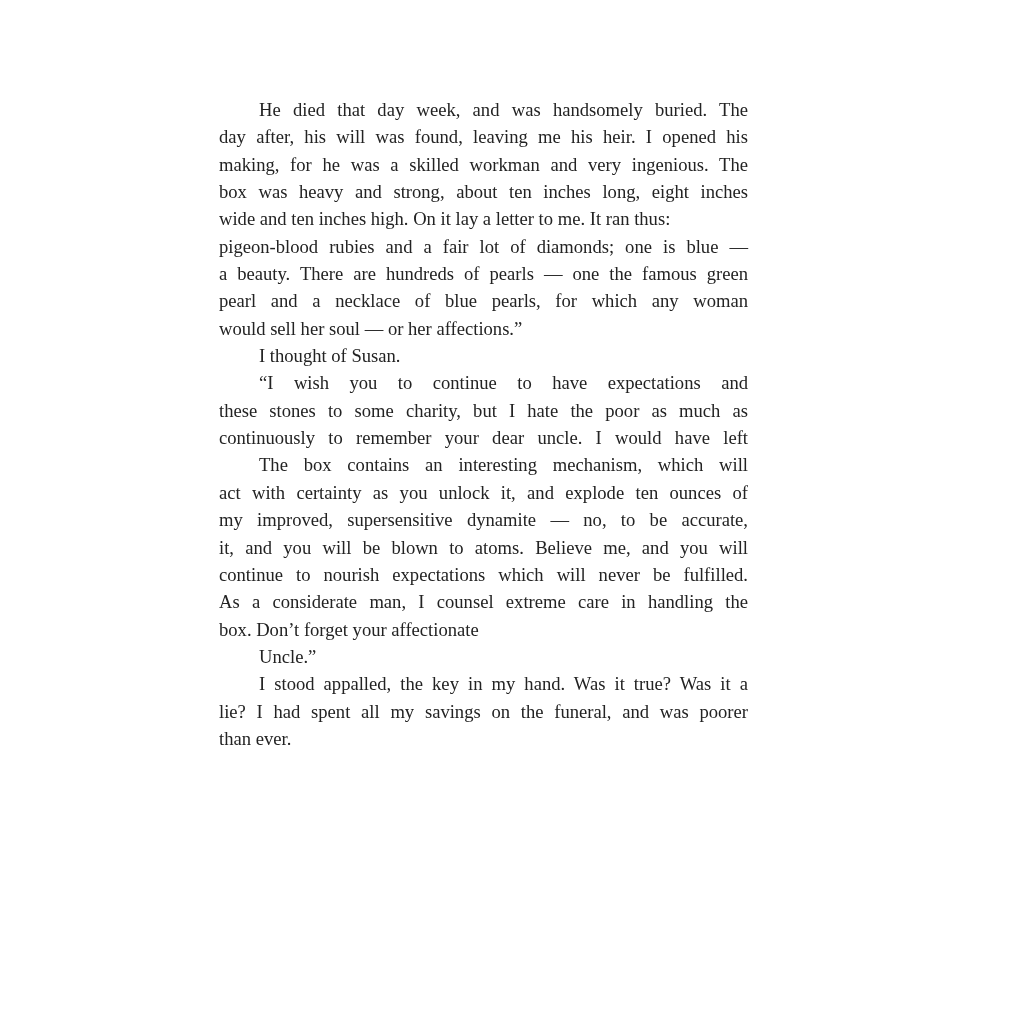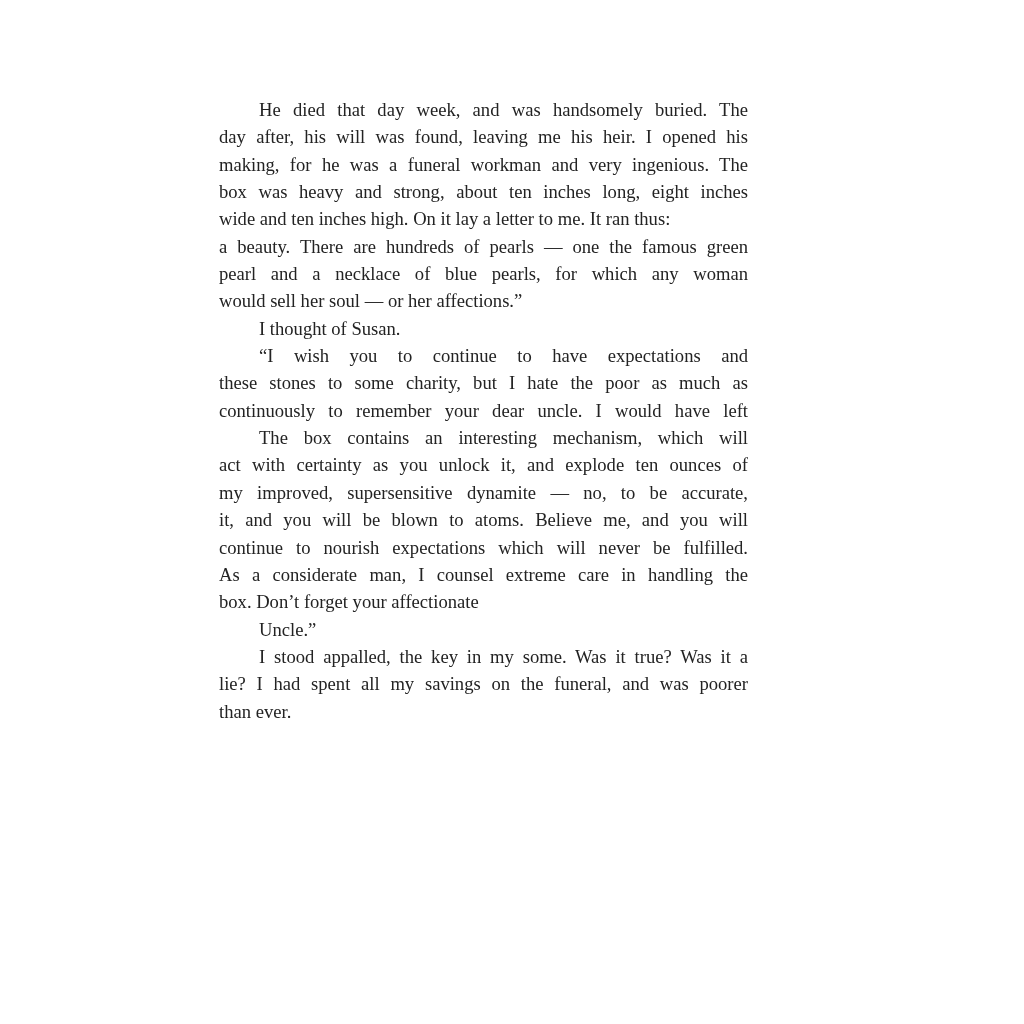--- a/index.html
+++ b/index.html
@@ -48,25 +48,26 @@
   }
 </style>
 </head>
 <body>
 
 <div class="book-page">
   <div class="text-block" id="text-block">
       <div class="paragraph">
         <div class="text-line first-line">He died that day week, and was handsomely buried. The</div>
         <div class="text-line">day after, his will was found, leaving me his heir. I opened his</div>
-        <div class="text-line">making, for he was a funeral workman and very ingenious. The</div>
+        <div class="text-line">making, for he was a skilled workman and very ingenious. The</div>
         <div class="text-line">box was heavy and strong, about ten inches long, eight inches</div>
         <div class="text-line last-line">wide and ten inches high. On it lay a letter to me. It ran thus:</div>
       </div>
       <div class="paragraph">
+        <div class="text-line">pigeon-blood rubies and a fair lot of diamonds; one is blue —</div>
         <div class="text-line">a beauty. There are hundreds of pearls — one the famous green</div>
         <div class="text-line">pearl and a necklace of blue pearls, for which any woman</div>
         <div class="text-line last-line">would sell her soul — or her affections.”</div>
       </div>
       <div class="paragraph">
         <div class="text-line first-line last-line">I thought of Susan.</div>
       </div>
       <div class="paragraph">
         <div class="text-line first-line">“I wish you to continue to have expectations and</div>
         <div class="text-line">these stones to some charity, but I hate the poor as much as</div>
@@ -78,19 +79,19 @@
         <div class="text-line">my improved, supersensitive dynamite — no, to be accurate,</div>
         <div class="text-line">it, and you will be blown to atoms. Believe me, and you will</div>
         <div class="text-line">continue to nourish expectations which will never be fulfilled.</div>
         <div class="text-line">As a considerate man, I counsel extreme care in handling the</div>
         <div class="text-line last-line">box. Don’t forget your affectionate</div>
       </div>
       <div class="paragraph">
         <div class="text-line first-line last-line">Uncle.”</div>
       </div>
       <div class="paragraph">
-        <div class="text-line first-line">I stood appalled, the key in my some. Was it true? Was it a</div>
+        <div class="text-line first-line">I stood appalled, the key in my hand. Was it true? Was it a</div>
         <div class="text-line">lie? I had spent all my savings on the funeral, and was poorer</div>
         <div class="text-line last-line">than ever.</div>
       </div>
     </div>
   <div class="page-number">5</div>
 </div>
 
 </body></html>

